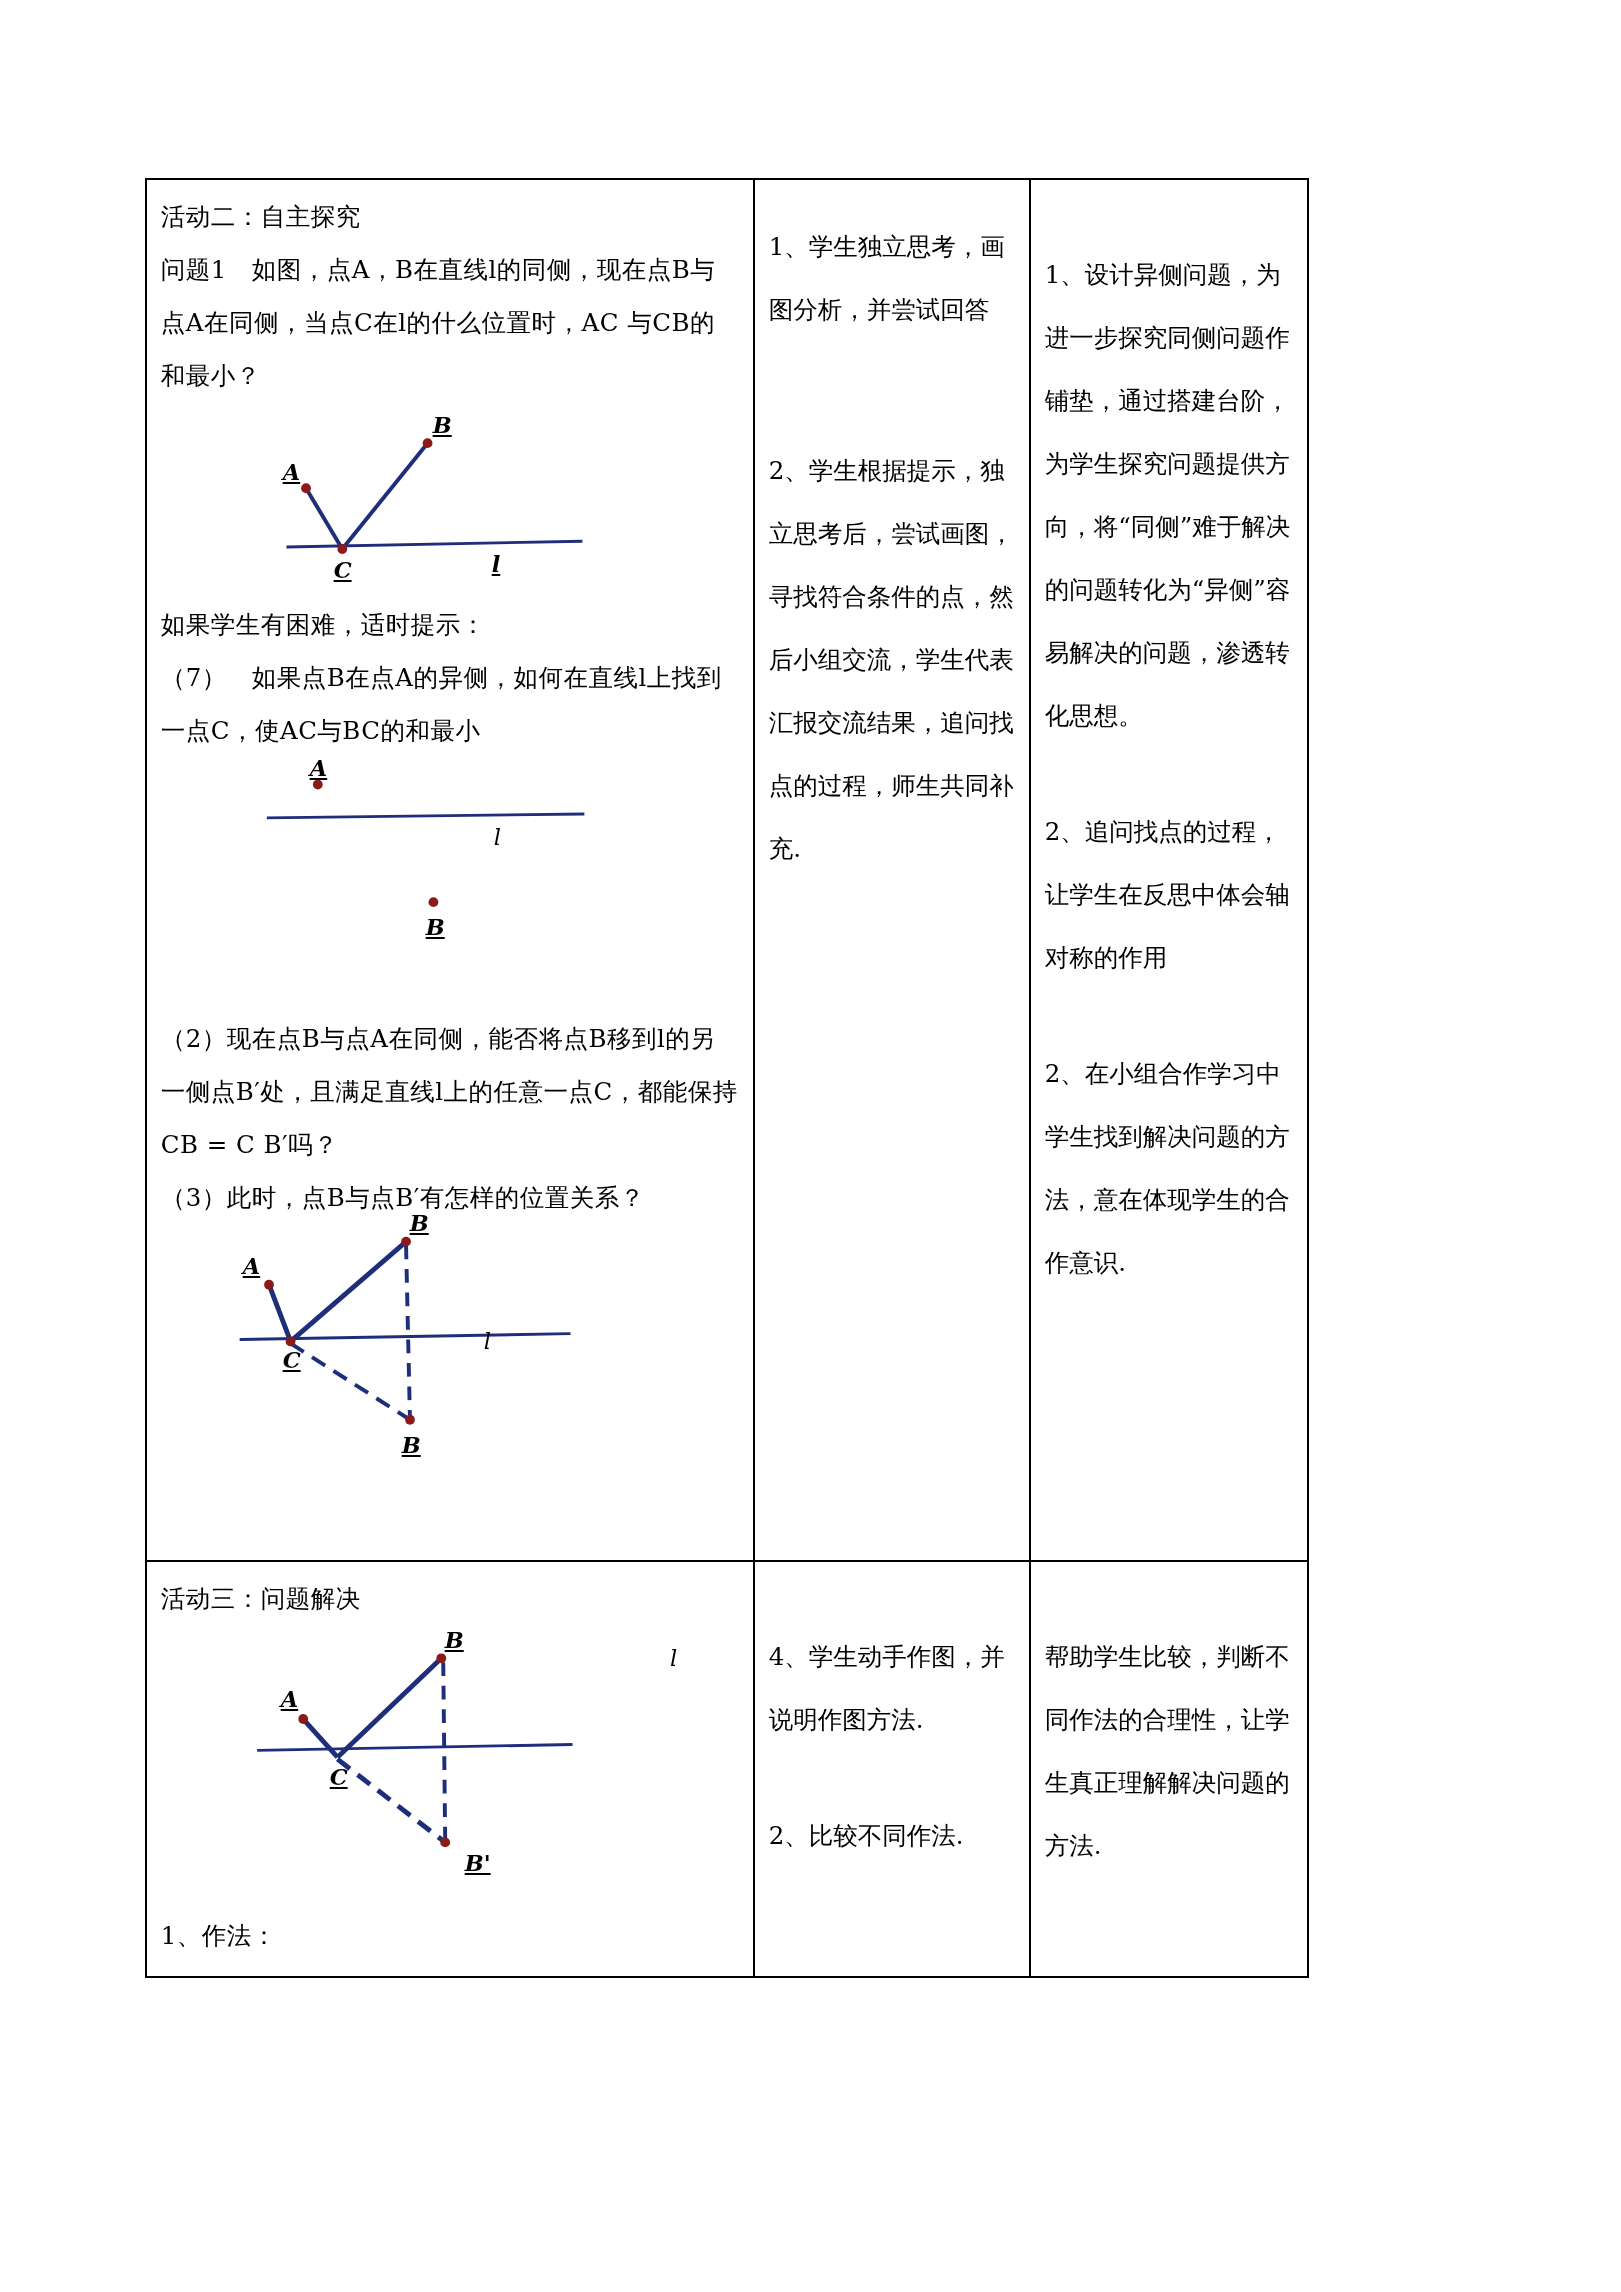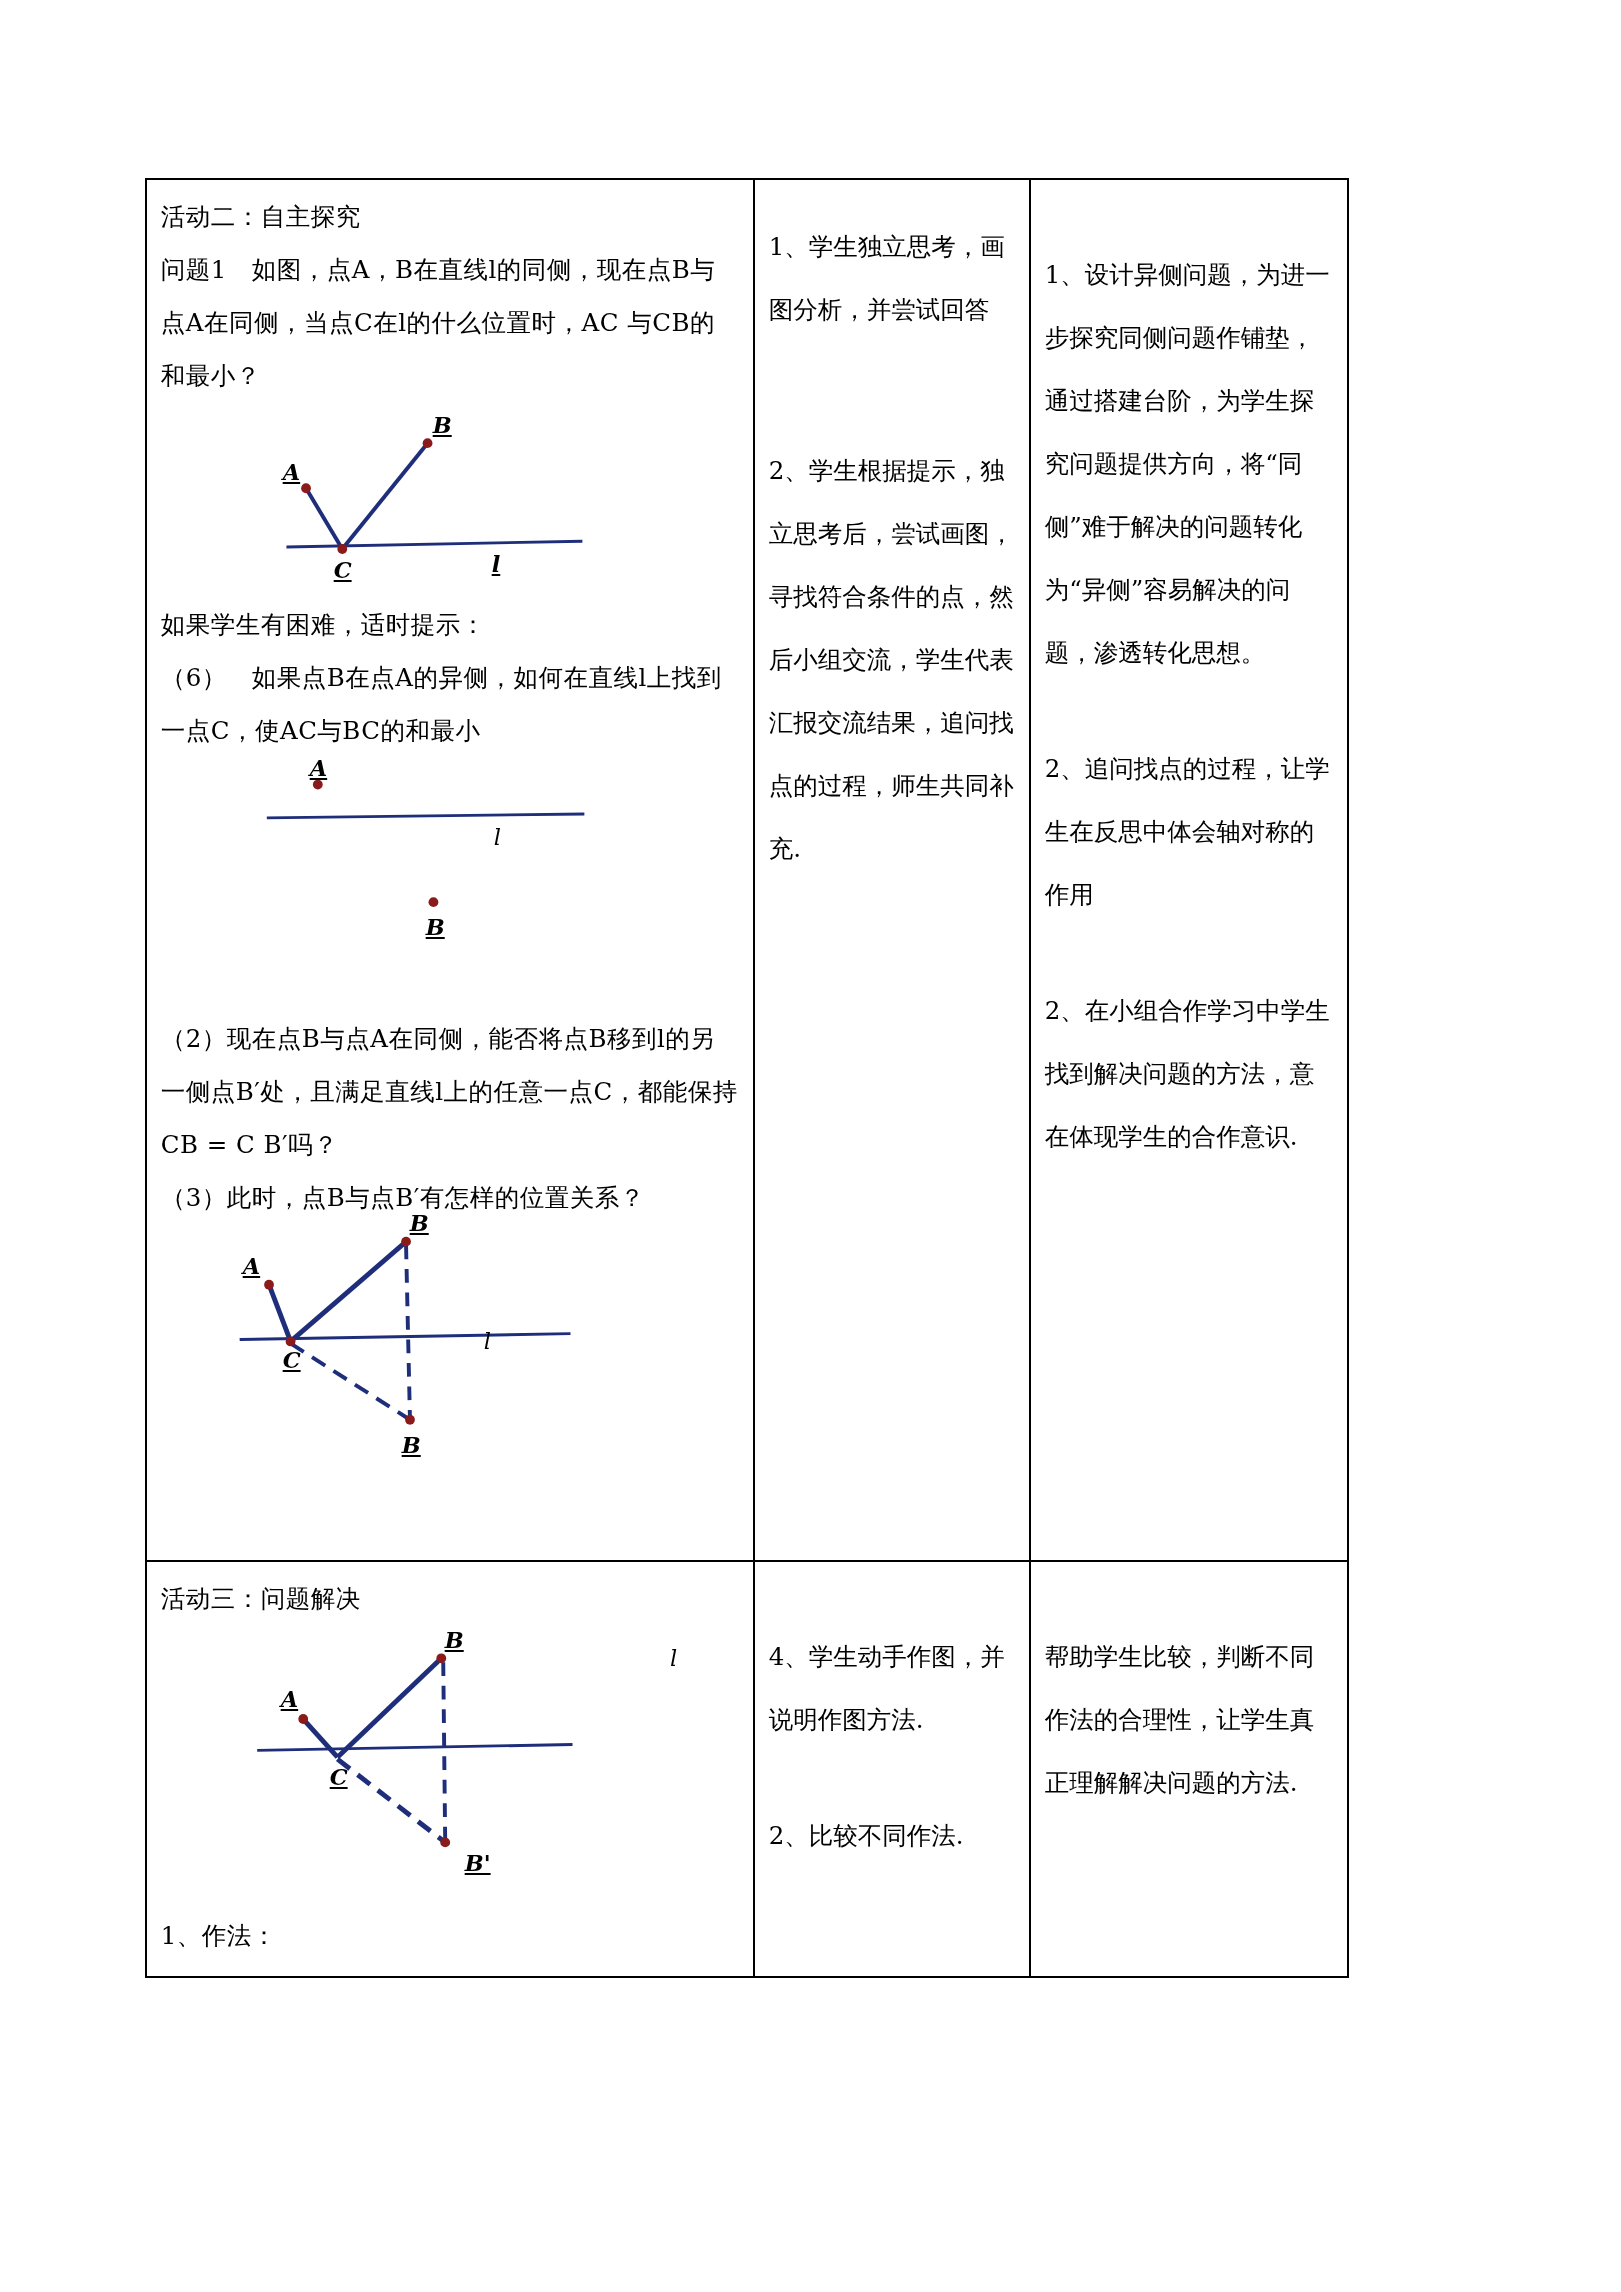--- a/index.html
+++ b/index.html
@@ -33,21 +33,21 @@
     table-layout: fixed;
   }
   .lesson-table td {
     border: 2px solid #000;
     vertical-align: top;
     padding: 9.8px 13.7px 13.7px 13.7px;
     background: #fff;
   }
   .col-left   { width: 608px; }
   .col-mid    { width: 276px; }
-  .col-right  { width: 318px; }
+  .col-right  { width: 278px; }
 
   
   .zh {
     font-family: "DejaVu Serif", "Liberation Serif", serif;
     font-size: 24.5px;
     line-height: 53px;
     letter-spacing: 0.5px;
     white-space: pre-wrap;
   }
   .zh-mid, .zh-right {
@@ -135,21 +135,21 @@
             <circle cx="185" cy="150" r="5" fill="#8B1A1A"></circle>
           </svg>
           <span class="lbl" style="left:272px; top:9.8px;">B</span>
           <span class="lbl" style="left:122px; top:57px;">A</span>
           <span class="lbl" style="left:173px; top:155px;">C</span>
           <span class="lbl" style="left:331px; top:149px;">l</span>
         </div>
 
         <div class="zh">如果学生有困难，适时提示：</div>
 
-        <div class="zh">（6）　如果点B在点A的异侧，如何在直线l上找到一点C，使AC与BC的和最小</div>
+        <div class="zh">（7）　如果点B在点A的异侧，如何在直线l上找到一点C，使AC与BC的和最小</div>
 
         <div class="figure fig2">
           <svg width="588" height="255" viewBox="0 0 600 260">
             <line x1="108" y1="62" x2="432" y2="58" stroke="#1F2E7A" stroke-width="3"></line>
             <circle cx="160" cy="28" r="5" fill="#8B1A1A"></circle>
             <circle cx="278" cy="148" r="5" fill="#8B1A1A"></circle>
           </svg>
           <span class="lbl" style="left:149px; top:-2px;">A</span>
           <span class="lbl-l" style="left:333px; top:67px;">l</span>
           <span class="lbl" style="left:265px; top:157px;">B</span>

